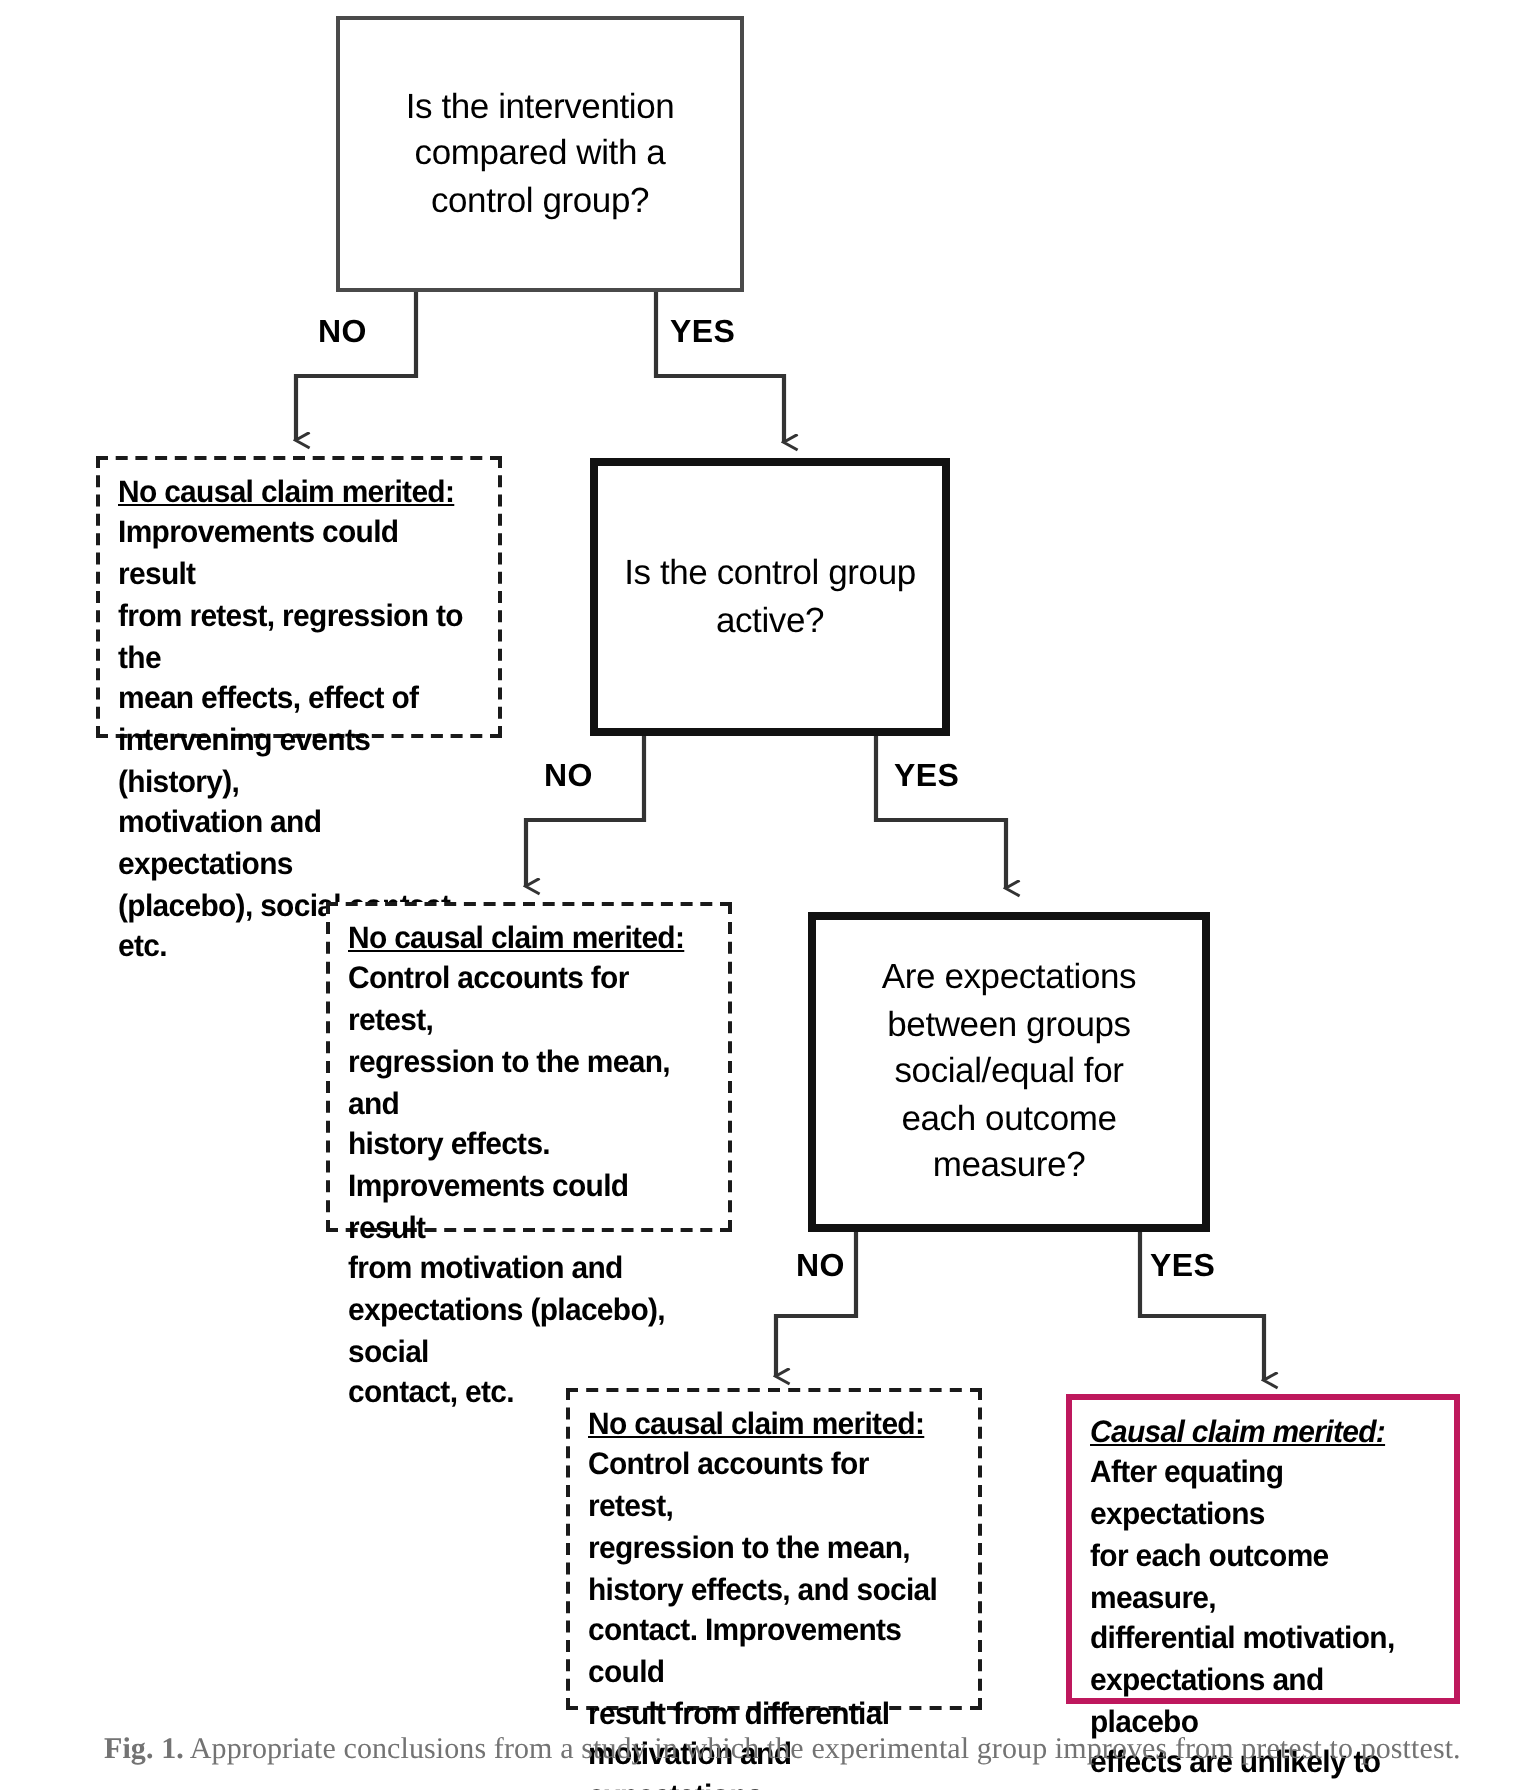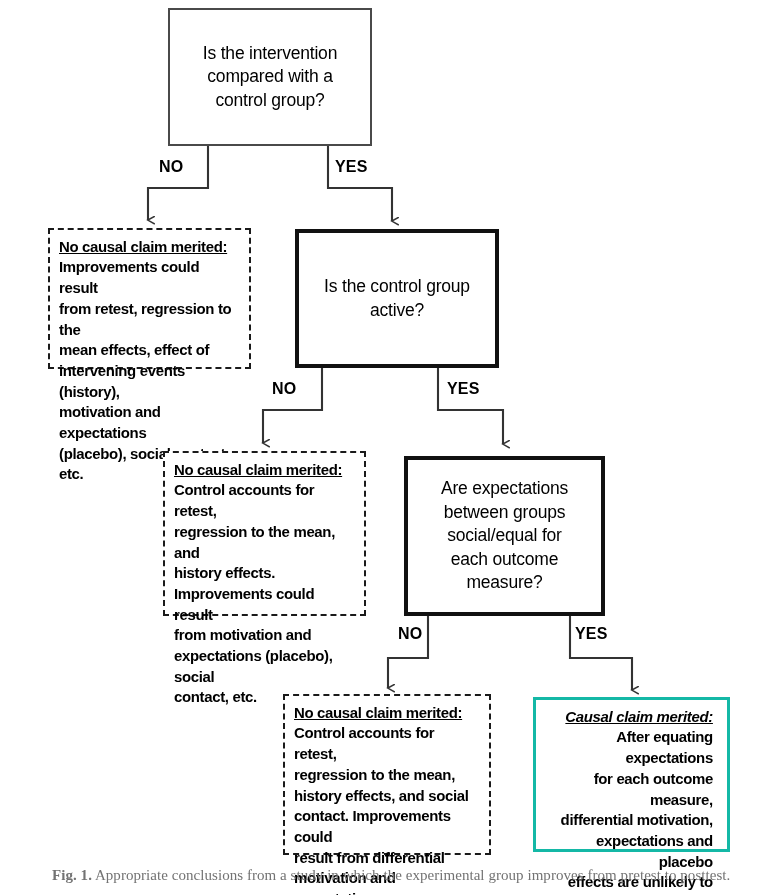--- a/index.html
+++ b/index.html
@@ -62,22 +62,21 @@
 
   
   .conclusion {
     display: block;
     padding: 7px 8px 6px 9px;
   }
   .conclusion.dashed {
     border: 2px dashed #1a1a1a;
   }
   .conclusion.solid {
-    border: 3px solid #14b8a6;
-    text-align: right;
+    border: 3px solid #be185d;
   }
   .conclusion .ctitle {
     display: block;
     font-size: 15.5px;
     font-weight: bold;
     text-decoration: underline;
     line-height: 1.32;
     letter-spacing: -0.35px;
     margin-bottom: 0px;
     transform: scaleX(0.965);
@@ -163,21 +162,21 @@
   <div class="node conclusion dashed" style="left:48px; top:228px; width:203px; height:141px;">
     <span class="ctitle">No causal claim merited:</span>
     <span class="cbody">Improvements could result
 from retest, regression to the
 mean effects, effect of
 intervening events (history),
 motivation and expectations
 (placebo), social contact, etc.</span>
   </div>
 
-  <div class="node question heavy" style="left:295px; top:229px; width:204px; height:139px;">
+  <div class="node question heavy" style="left:295px; top:229px; width:180px; height:139px;">
     <span class="qtext">Is the control group
 active?</span>
   </div>
 
   <div class="branch-label" style="left:272px; top:380px;">NO</div>
   <div class="branch-label" style="left:447px; top:380px;">YES</div>
 
   <div class="node conclusion dashed" style="left:163px; top:451px; width:203px; height:165px;">
     <span class="ctitle">No causal claim merited:</span>
     <span class="cbody">Control accounts for retest,

